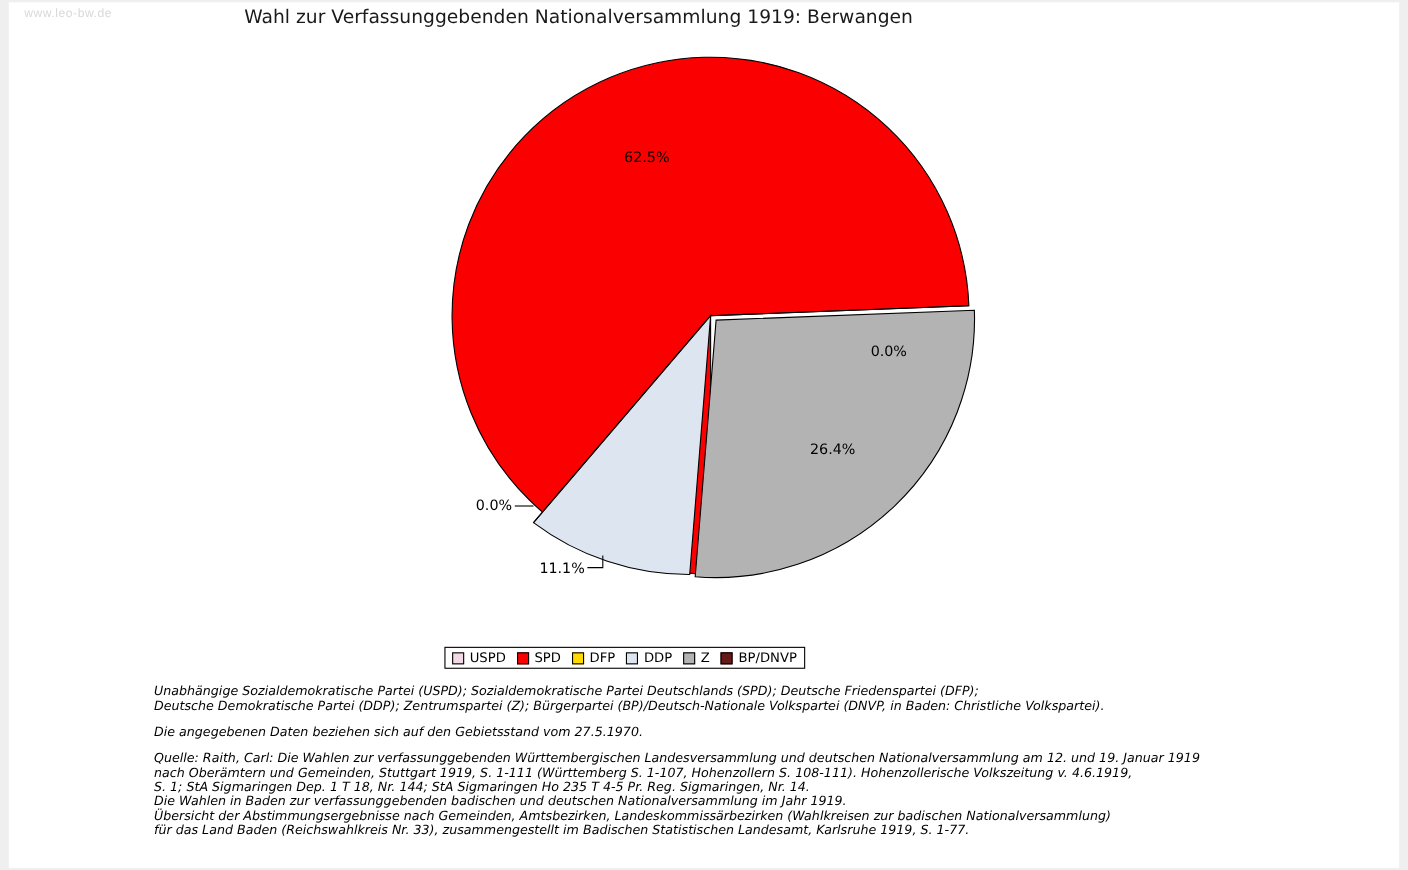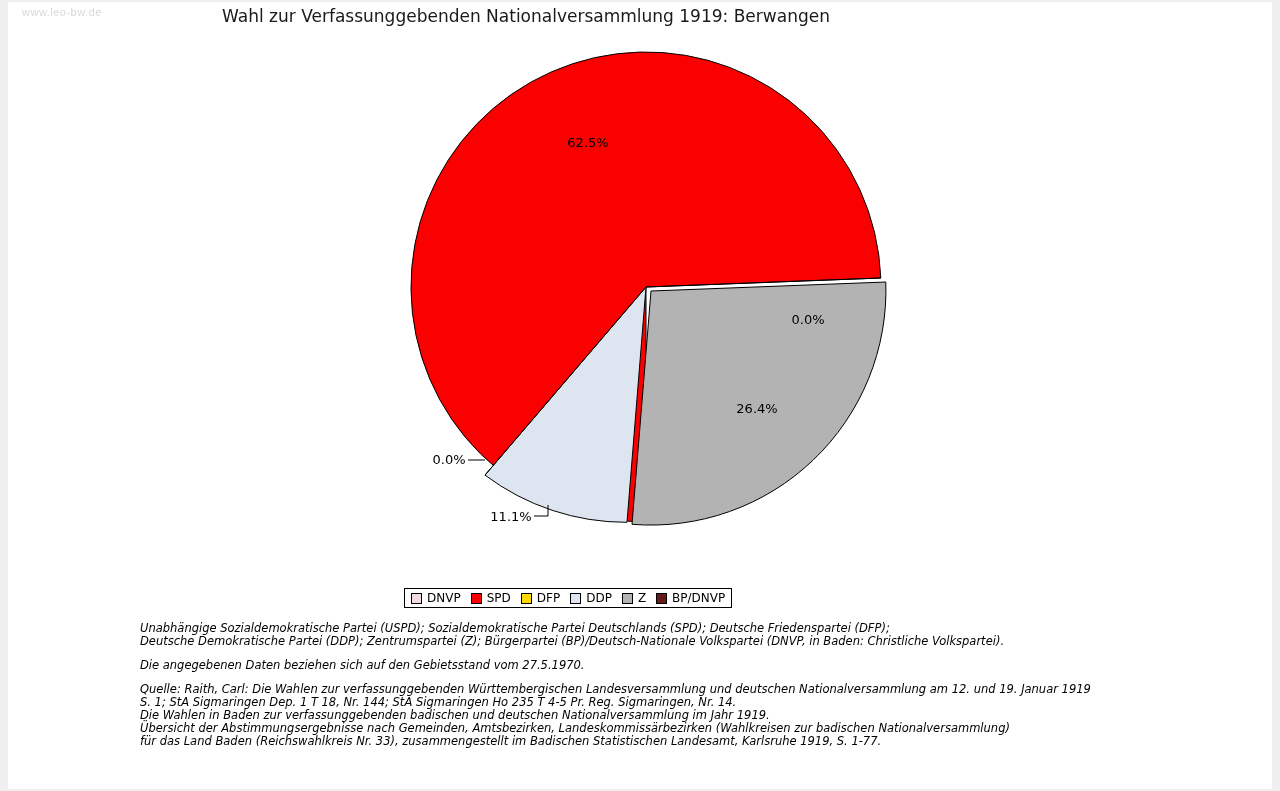--- a/index.html
+++ b/index.html
@@ -140,21 +140,21 @@
       <text class="slice-label" x="441" y="432" text-anchor="middle">0.0%</text>
 
       <path class="leader" d="M 460 428 L 477 428"></path>
       <path class="leader" d="M 526 484 L 540 484 L 540 473"></path>
     </svg>
   </div>
 
   <div id="legend">
     <div class="legend-entry">
       <span class="legend-swatch" style="background:#f2d9e6"></span>
-      <span class="legend-text">DNVP</span>
+      <span class="legend-text">USPD</span>
     </div>
     <div class="legend-entry">
       <span class="legend-swatch" style="background:#fa0000"></span>
       <span class="legend-text">SPD</span>
     </div>
     <div class="legend-entry">
       <span class="legend-swatch" style="background:#ffd900"></span>
       <span class="legend-text">DFP</span>
     </div>
     <div class="legend-entry">
@@ -174,20 +174,21 @@
   <div id="footnotes">
     <div class="fn-block">
       <div class="fn-line">Unabhängige Sozialdemokratische Partei (USPD); Sozialdemokratische Partei Deutschlands (SPD); Deutsche Friedenspartei (DFP);</div>
       <div class="fn-line">Deutsche Demokratische Partei (DDP); Zentrumspartei (Z); Bürgerpartei (BP)/Deutsch-Nationale Volkspartei (DNVP, in Baden: Christliche Volkspartei).</div>
     </div>
     <div class="fn-block">
       <div class="fn-line">Die angegebenen Daten beziehen sich auf den Gebietsstand vom 27.5.1970.</div>
     </div>
     <div class="fn-block">
       <div class="fn-line">Quelle: Raith, Carl: Die Wahlen zur verfassunggebenden Württembergischen Landesversammlung und deutschen Nationalversammlung am 12. und 19. Januar 1919</div>
+      <div class="fn-line">nach Oberämtern und Gemeinden, Stuttgart 1919, S. 1-111 (Württemberg S. 1-107, Hohenzollern S. 108-111). Hohenzollerische Volkszeitung v. 4.6.1919,</div>
       <div class="fn-line">S. 1; StA Sigmaringen Dep. 1 T 18, Nr. 144; StA Sigmaringen Ho 235 T 4-5 Pr. Reg. Sigmaringen, Nr. 14.</div>
       <div class="fn-line">Die Wahlen in Baden zur verfassunggebenden badischen und deutschen Nationalversammlung im Jahr 1919.</div>
       <div class="fn-line">Übersicht der Abstimmungsergebnisse nach Gemeinden, Amtsbezirken, Landeskommissärbezirken (Wahlkreisen zur badischen Nationalversammlung)</div>
       <div class="fn-line">für das Land Baden (Reichswahlkreis Nr. 33), zusammengestellt im Badischen Statistischen Landesamt, Karlsruhe 1919, S. 1-77.</div>
     </div>
   </div>
 
 </div>
 
 </body></html>

